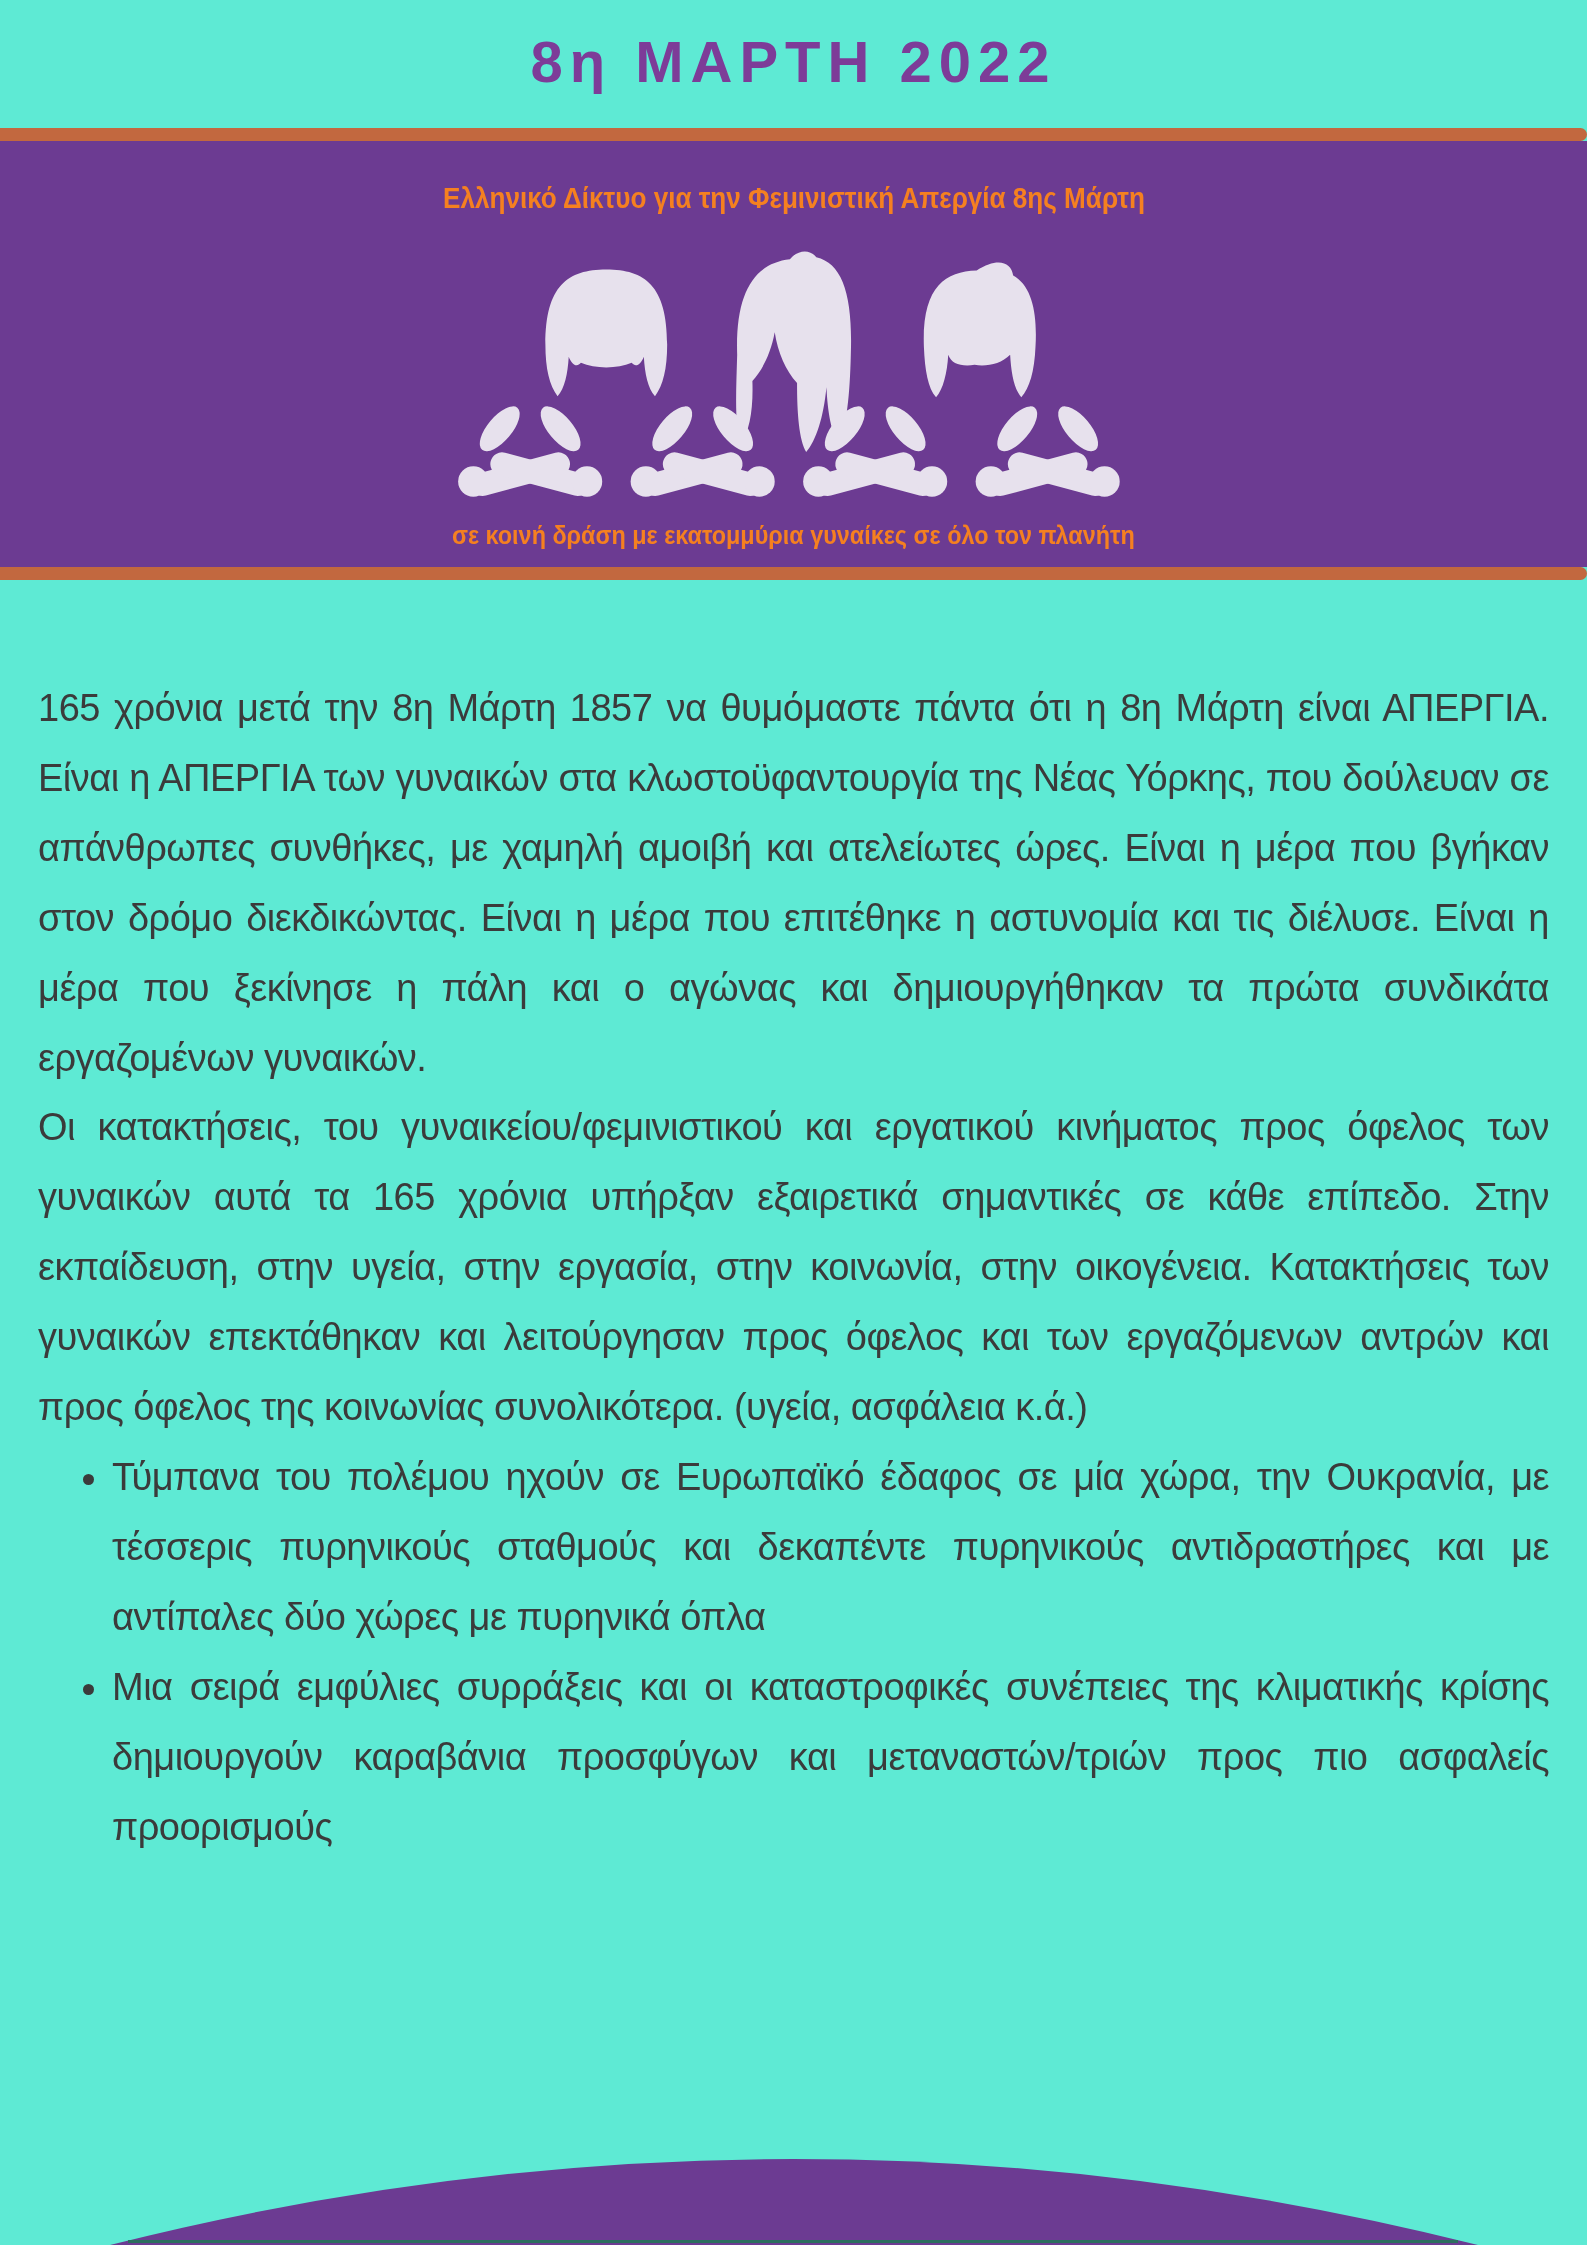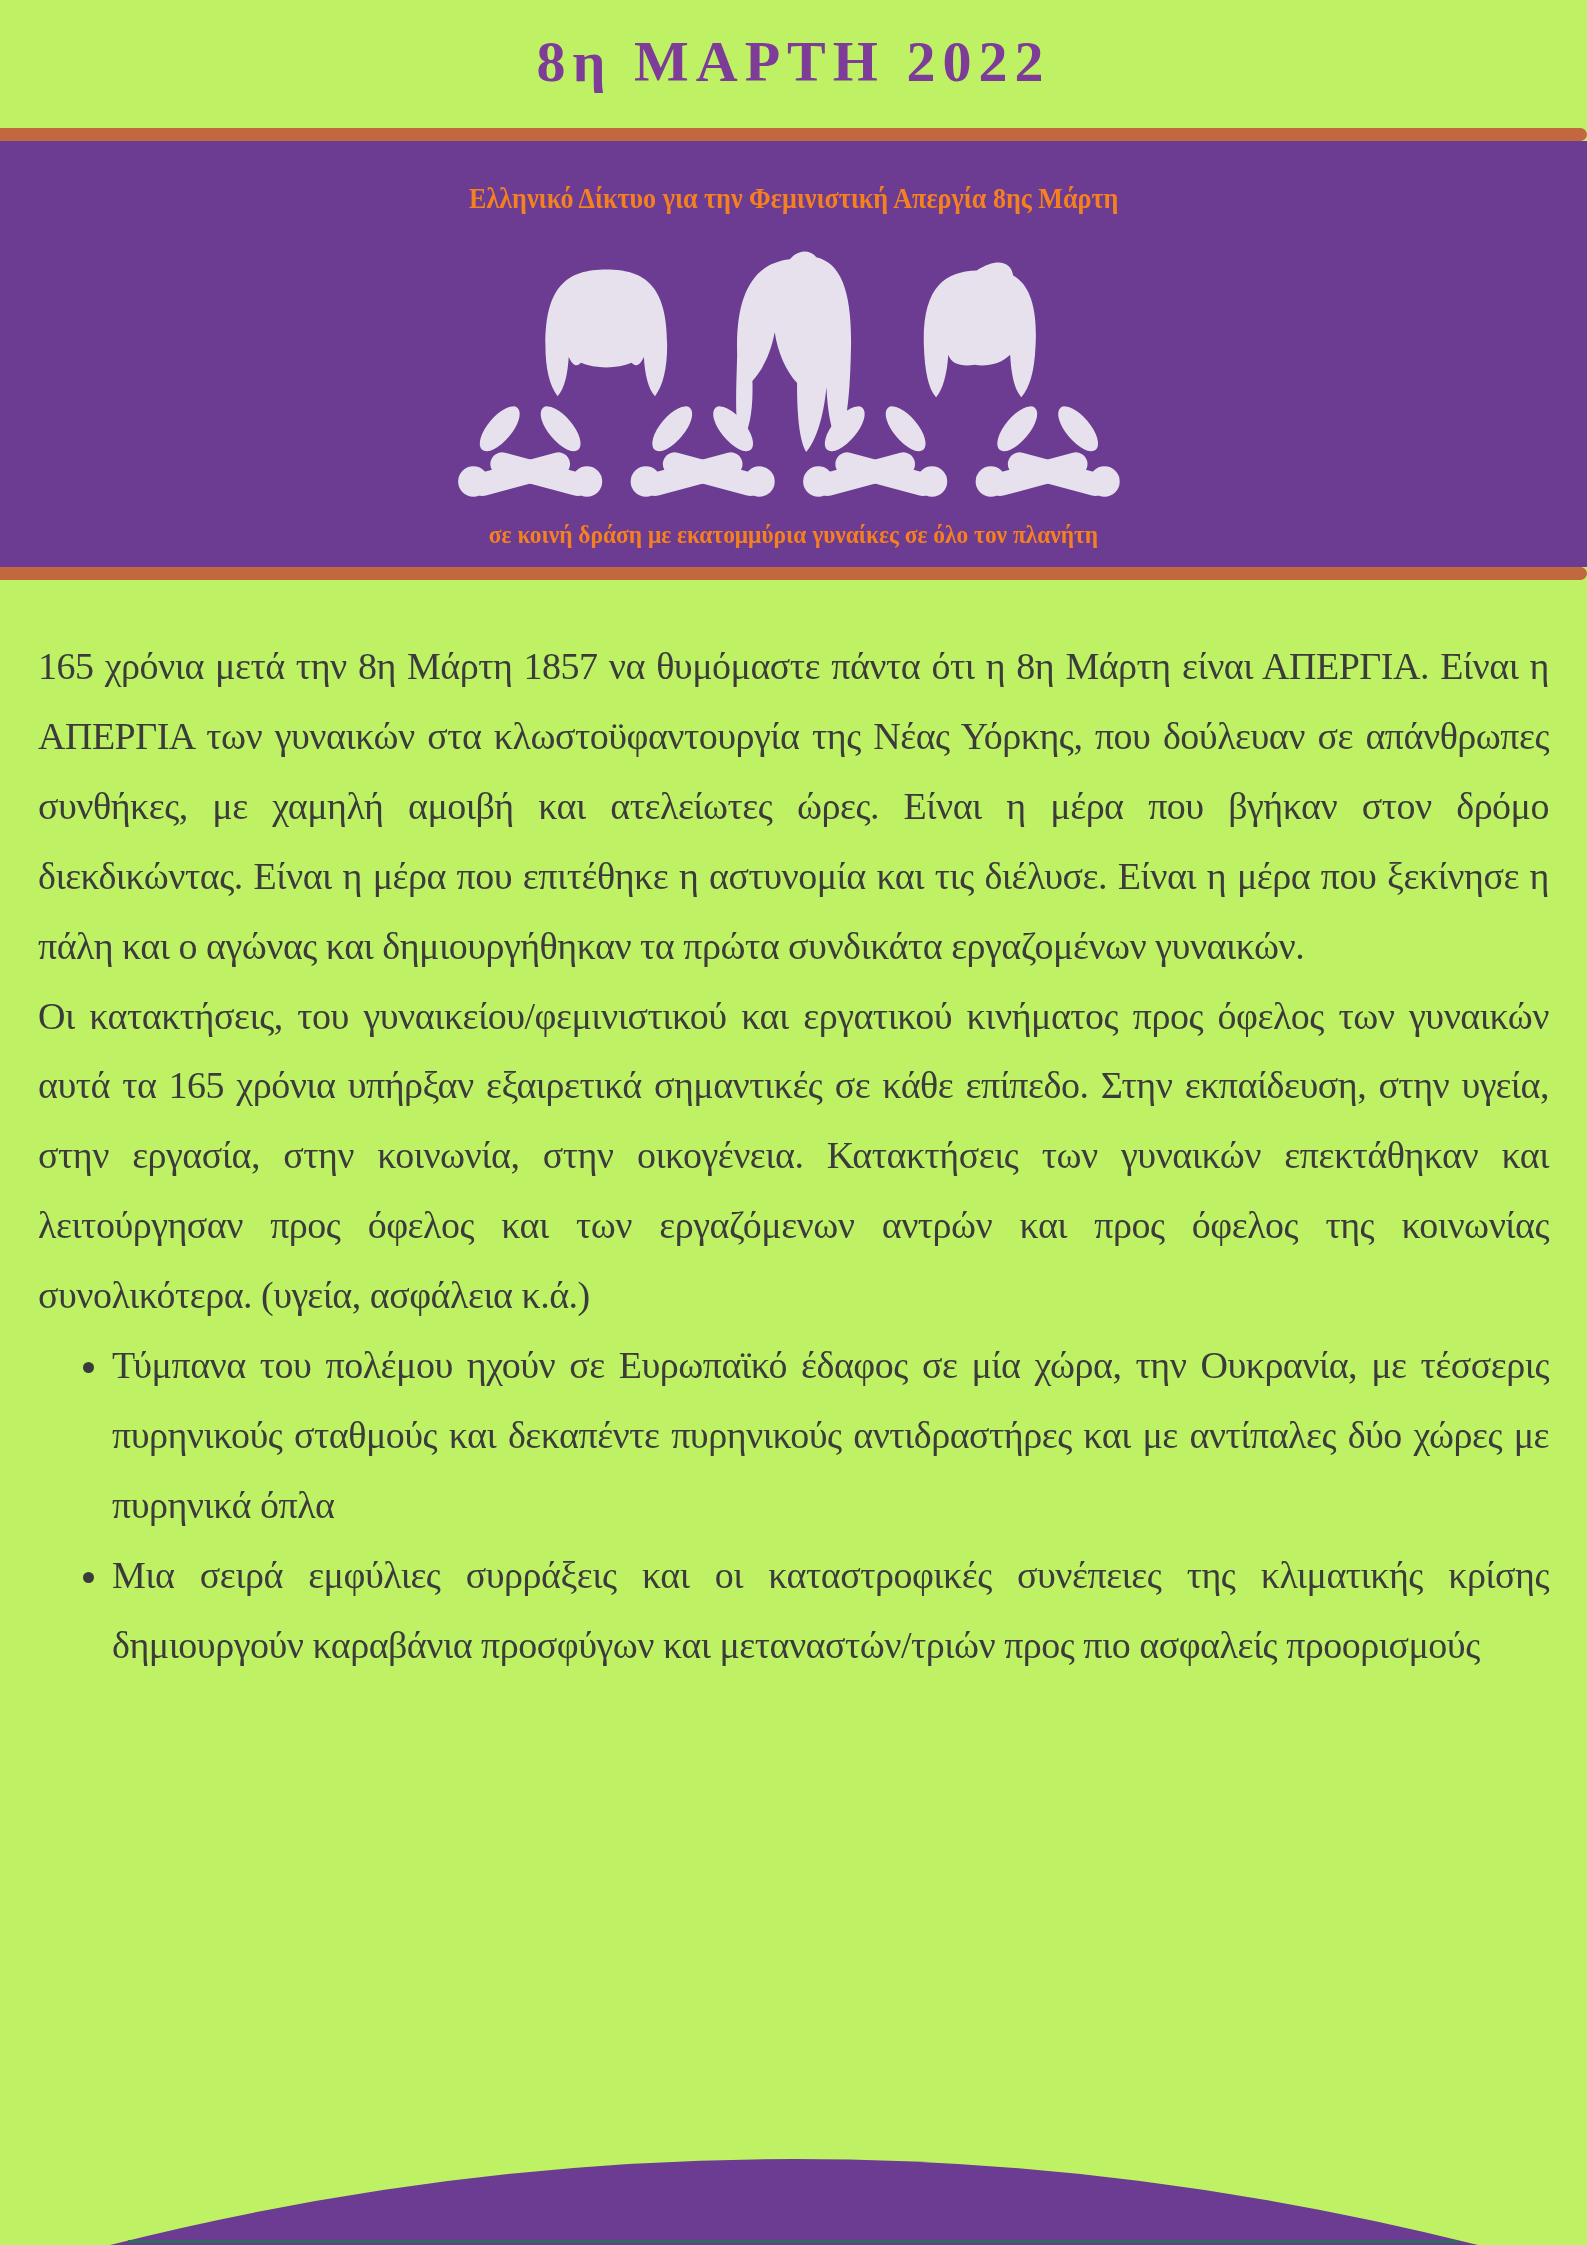--- a/index.html
+++ b/index.html
@@ -1,22 +1,22 @@
 <!DOCTYPE html>
 <html lang="el"><head>
 <meta charset="utf-8">
 <style>
   html, body { margin: 0; padding: 0; background: #ffffff; }
   .page {
     position: relative;
     width: 1587px;
     height: 2245px;
-    background: #bef264;
+    background: #5eead4;
     overflow: hidden;
-    font-family: Liberation Serif, serif;
+    font-family: Liberation Sans, sans-serif;
   }
   
   .title {
     margin: 0;
     padding-top: 28px;
     text-align: center;
     color: #7d3c98;
     font-size: 58px;
     font-weight: 800;
     letter-spacing: 7px;
@@ -56,21 +56,21 @@
   .banner-tagline {
     margin-top: 10px;
     color: #f58020;
     font-size: 26px;
     font-weight: 700;
     line-height: 32px;
   }
   
   .content {
     position: absolute;
-    top: 632px;
+    top: 674px;
     left: 0;
     width: 1511px;
     padding: 0 38px;
     color: #3b3b3b;
     font-size: 38px;
     line-height: 1.84;
     letter-spacing: -0.5px;
     text-align: justify;
   }
   .content p { margin: 0; }

